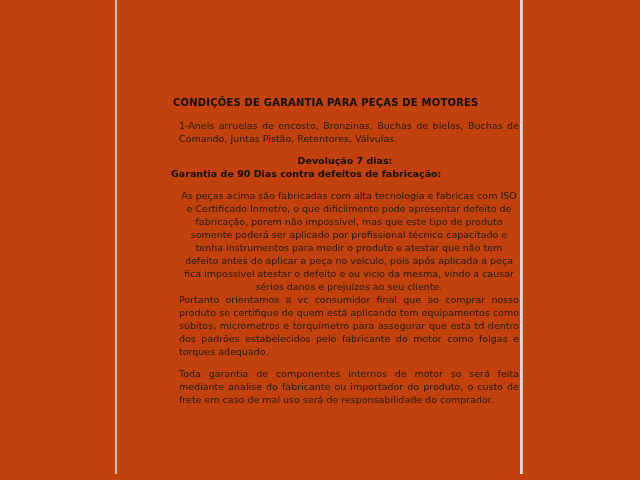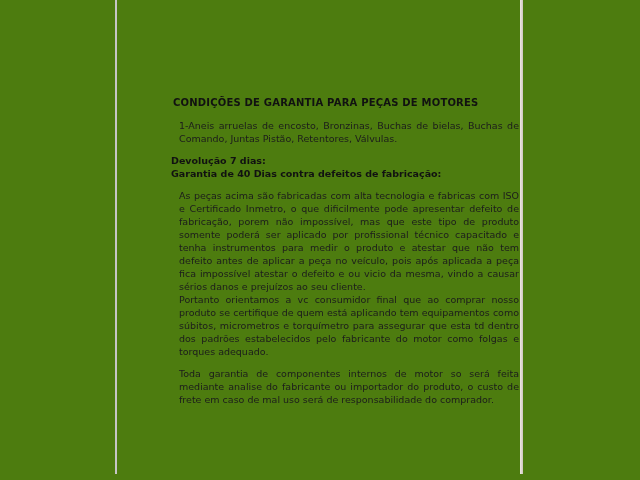--- a/index.html
+++ b/index.html
@@ -4,21 +4,21 @@
 <style>
   html, body {
     margin: 0;
     padding: 0;
     background: #ffffff;
   }
   .canvas {
     position: relative;
     width: 640px;
     height: 480px;
-    background: #4d7c0f;
+    background: #c2410c;
     overflow: hidden;
     font-family: "DejaVu Sans", "Liberation Sans", sans-serif;
     color: #1c1c1c;
   }
   .rule {
     position: absolute;
     top: 0;
     height: 474px;
   }
   .rule-left {
@@ -55,39 +55,40 @@
   }
   .heading {
     font-size: 9.5px;
     font-weight: bold;
     line-height: 13px;
     margin: 0 0 9px 0;
     color: #111111;
   }
   .no-gap {
     margin-bottom: 0;
+    text-align: center;
   }
 </style>
 </head>
 <body>
 
 <div class="canvas">
   <div class="rule rule-left"></div>
   <div class="rule rule-right"></div>
 
   <div class="content">
     <h1 class="title">CONDIÇÕES DE GARANTIA PARA PEÇAS DE MOTORES</h1>
 
     <p class="para">1-Aneis arruelas de encosto, Bronzinas, Buchas de bielas, Buchas de Comando, Juntas Pistão, Retentores, Válvulas.</p>
 
 
     <h2 class="heading no-gap">Devolução 7 dias:</h2>
 
 
-    <h2 class="heading">Garantia de 40 Dias contra defeitos de fabricação:</h2>
+    <h2 class="heading">Garantia de 90 Dias contra defeitos de fabricação:</h2>
 
     <p class="para no-gap">As peças acima são fabricadas com alta tecnologia e fabricas com ISO e Certificado Inmetro, o que dificilmente pode apresentar defeito de fabricação, porem não impossível, mas que este tipo de produto somente poderá ser aplicado por profissional técnico capacitado e tenha instrumentos para medir o produto e atestar que não tem defeito antes de aplicar a peça no veículo, pois após aplicada a peça fica impossível atestar o defeito e ou vicio da mesma, vindo a causar sérios danos e prejuízos ao seu cliente.</p>
 
     <p class="para">Portanto orientamos a vc consumidor final que ao comprar nosso produto se certifique de quem está aplicando tem equipamentos como súbitos, micrometros e torquímetro para assegurar que esta td dentro dos padrões estabelecidos pelo fabricante do motor como folgas e torques adequado.</p>
 
     <p class="para">Toda garantia de componentes internos de motor so será feita mediante analise do fabricante ou importador do produto, o custo de frete em caso de mal uso será de responsabilidade do comprador.</p>
   </div>
 </div>
 
 </body></html>

